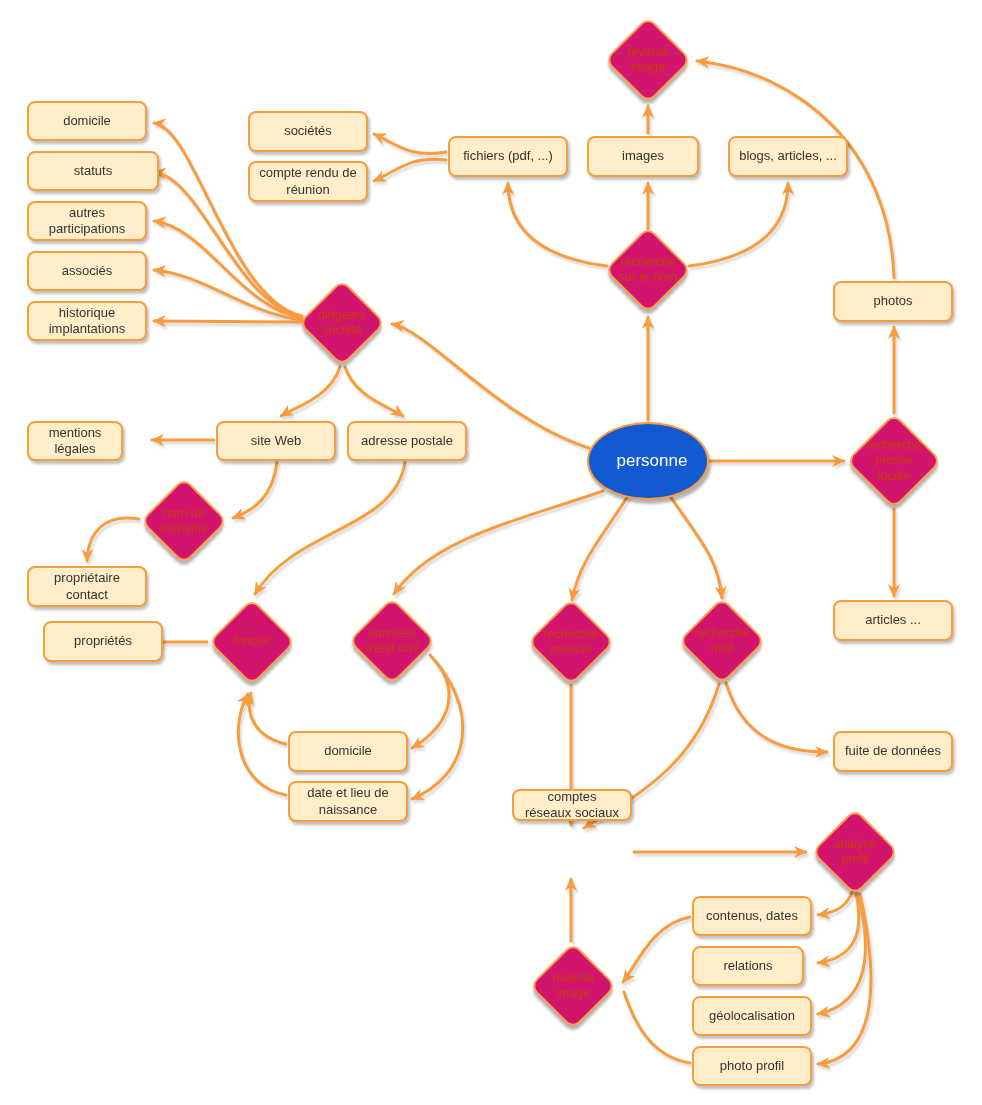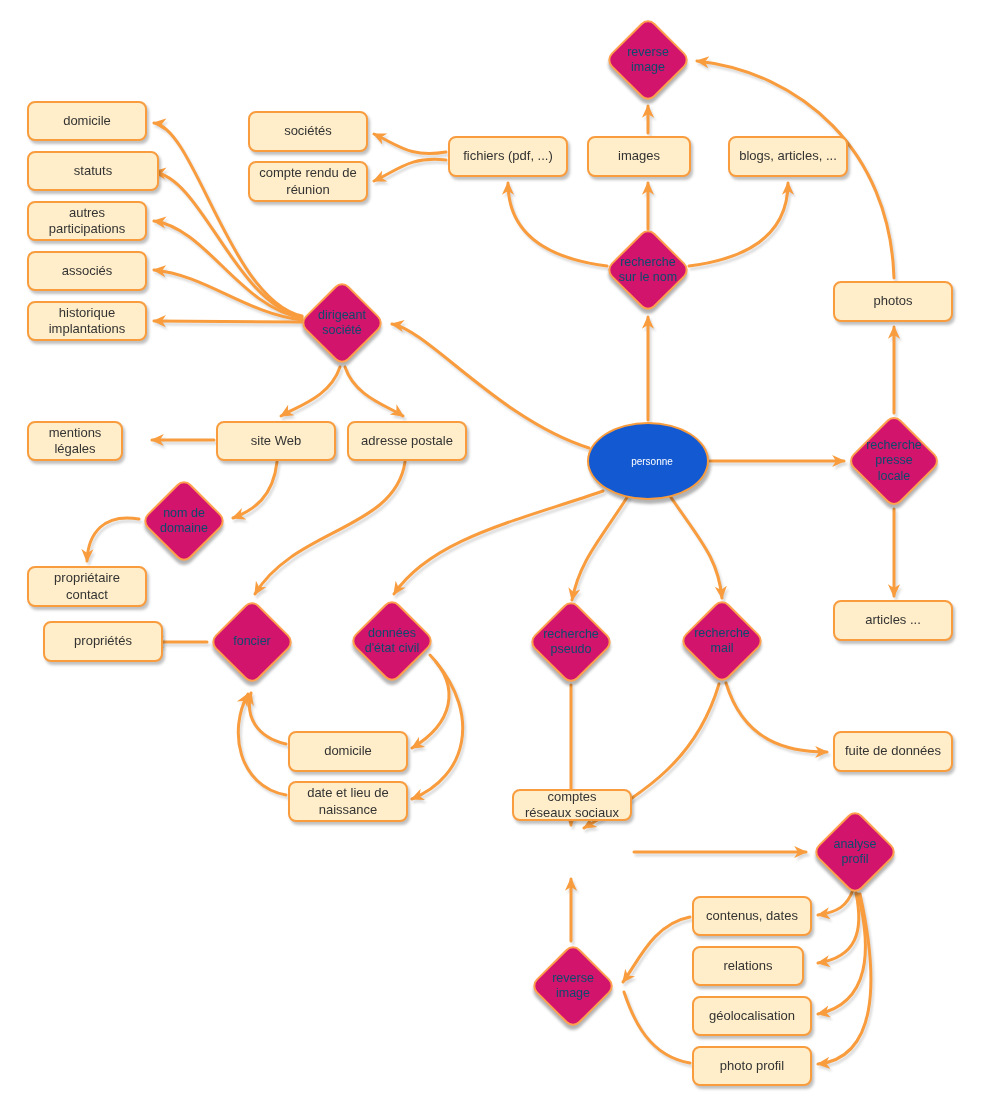--- a/index.html
+++ b/index.html
@@ -18,29 +18,29 @@
   .blabel{
     color:#333333;font-size:13px;line-height:1.25;text-align:center;white-space:pre-line;
   }
   .diamond{position:absolute;z-index:2;}
   .dbg{
     position:absolute;inset:12px;background:#D3146C;border:2px solid #FFA14E;border-radius:10px;
     transform:rotate(45deg);box-shadow:3px 3px 3px rgba(0,0,0,0.3);
   }
   .dlabel{
     position:absolute;inset:0;z-index:1;display:flex;align-items:center;justify-content:center;
-    color:#0c4a6e;font-size:12.5px;line-height:1.22;text-align:center;white-space:pre-line;
+    color:#c2410c;font-size:12.5px;line-height:1.22;text-align:center;white-space:pre-line;
   }
   .ellipse{
     position:absolute;z-index:2;box-sizing:border-box;
     background:#1359D1;border:2px solid #F89C3E;border-radius:50%;
     box-shadow:2px 4px 3px rgba(0,0,0,0.3);
     display:flex;align-items:center;justify-content:center;
   }
-  .elabel{color:#ffffff;font-size:10px;text-align:center;margin-left:8px;}
+  .elabel{color:#ffffff;font-size:17px;text-align:center;margin-left:8px;}
 </style>
 </head>
 <body>
 
 <div id="canvas">
 
   <svg id="edges" width="982" height="1105" viewBox="0 0 982 1105">
     <defs>
       <marker id="ah" viewBox="0 0 10 10" refX="8.6" refY="5" markerWidth="4.6" markerHeight="4.6" orient="auto">
         <path d="M0,0.6 L9.6,5 L0,9.4 L2.8,5 z" fill="#F89C3E"></path>
@@ -113,21 +113,21 @@
   <div class="nbox" style="left:248px;top:111px;width:120px;height:41px">
       <span class="blabel">sociétés</span>
     </div>
   <div class="nbox" style="left:248px;top:161px;width:120px;height:41px">
       <span class="blabel">compte rendu de
 réunion</span>
     </div>
   <div class="nbox" style="left:448px;top:136px;width:120px;height:41px">
       <span class="blabel">fichiers (pdf, ...)</span>
     </div>
-  <div class="nbox" style="left:587px;top:136px;width:104px;height:41px">
+  <div class="nbox" style="left:587px;top:136px;width:112px;height:41px">
       <span class="blabel">images</span>
     </div>
   <div class="nbox" style="left:728px;top:136px;width:120px;height:41px">
       <span class="blabel">blogs, articles, ...</span>
     </div>
   <div class="nbox" style="left:833px;top:281px;width:120px;height:41px">
       <span class="blabel">photos</span>
     </div>
 
   <div class="nbox" style="left:27px;top:421px;width:96px;height:40px">

